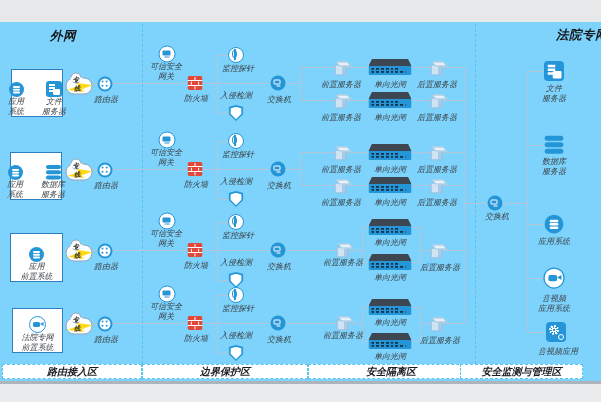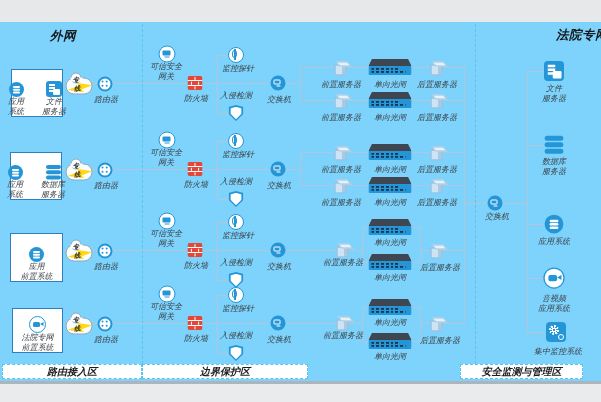--- a/index.html
+++ b/index.html
@@ -76,20 +76,21 @@
   <div class="band" style="top:384px;height:18px;background:#e9ebed;"></div>
 
   <div class="title" style="left:63px;top:28px;">外网</div>
   <div class="title" style="left:582px;top:27px;">法院专网</div>
 
   <div class="vdash" style="left:142px;"></div>
   <div class="vdash" style="left:475px;"></div>
 
   <div class="zone" style="left:142px;width:166px;">边界保护区</div>
   <div class="zone" style="left:2px;width:140px;">路由接入区</div>
+  <div class="zone" style="left:308px;width:166px;">安全隔离区</div>
   <div class="zone" style="left:460px;width:123px;">安全监测与管理区</div>
 
   <div id="diagram" style="position:absolute;inset:0;">
       <div class="vl" style="left: 464px; top: 67px; height: 256px;"></div>
       <div class="hl" style="left: 464px; top: 203px; width: 63px;"></div>
       <div class="vl" style="left: 527px; top: 72px; height: 261px;"></div>
       <div class="hl" style="left: 527px; top: 71px; width: 17px;"></div>
       <div class="hl" style="left: 527px; top: 145px; width: 17px;"></div>
       <div class="hl" style="left: 527px; top: 224px; width: 17px;"></div>
       <div class="hl" style="left: 527px; top: 278px; width: 17px;"></div>
@@ -390,16 +391,16 @@
       <div class="lbl" style="left: 554px; top: 237px;">
         <div>应用系统</div>
       </div>
       <div class="ic ic-cam" style="left: 554px; top: 278px; transform: translate(-50%, -50%) scale(1.25);"></div>
       <div class="lbl" style="left: 554px; top: 294px;">
         <div>音视频</div>
         <div>应用系统</div>
       </div>
       <div class="ic ic-monitor" style="left: 556px; top: 332px; transform: translate(-50%, -50%);"></div>
       <div class="lbl" style="left: 558px; top: 347px;">
-        <div>集中监控系统</div>
+        <div>音视频应用</div>
       </div>
     </div>
 </div>
 
 </body></html>

